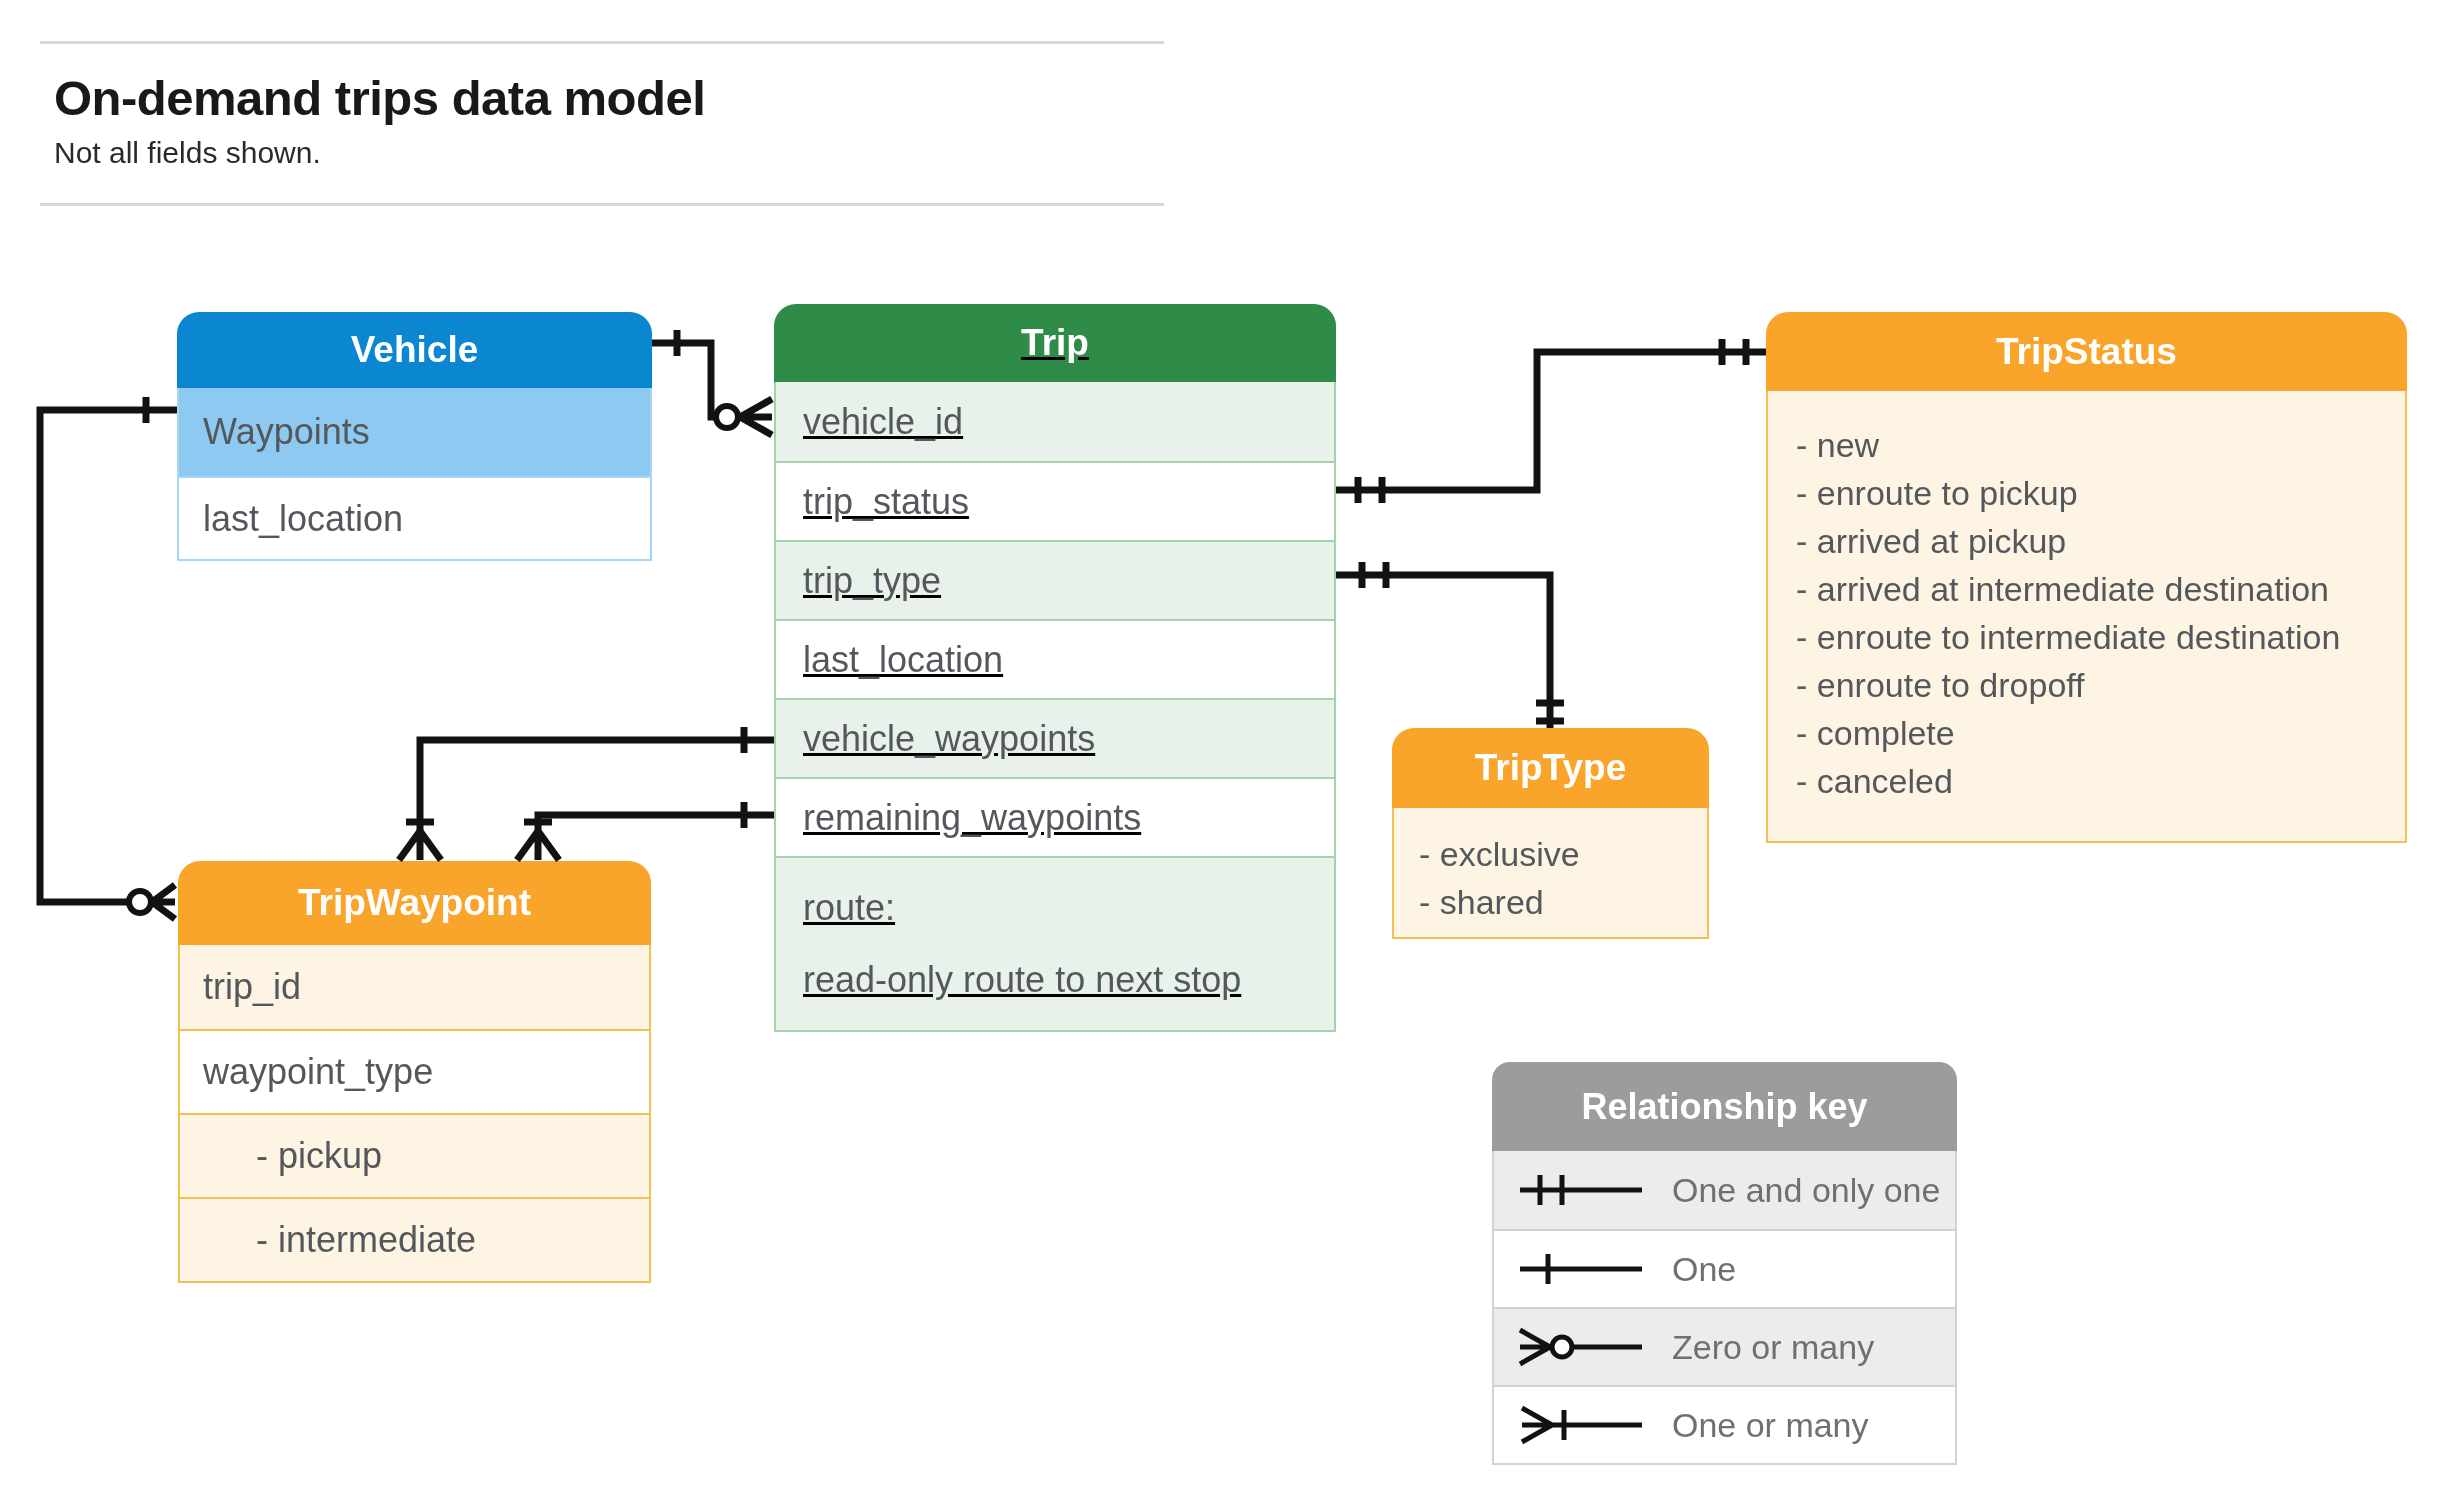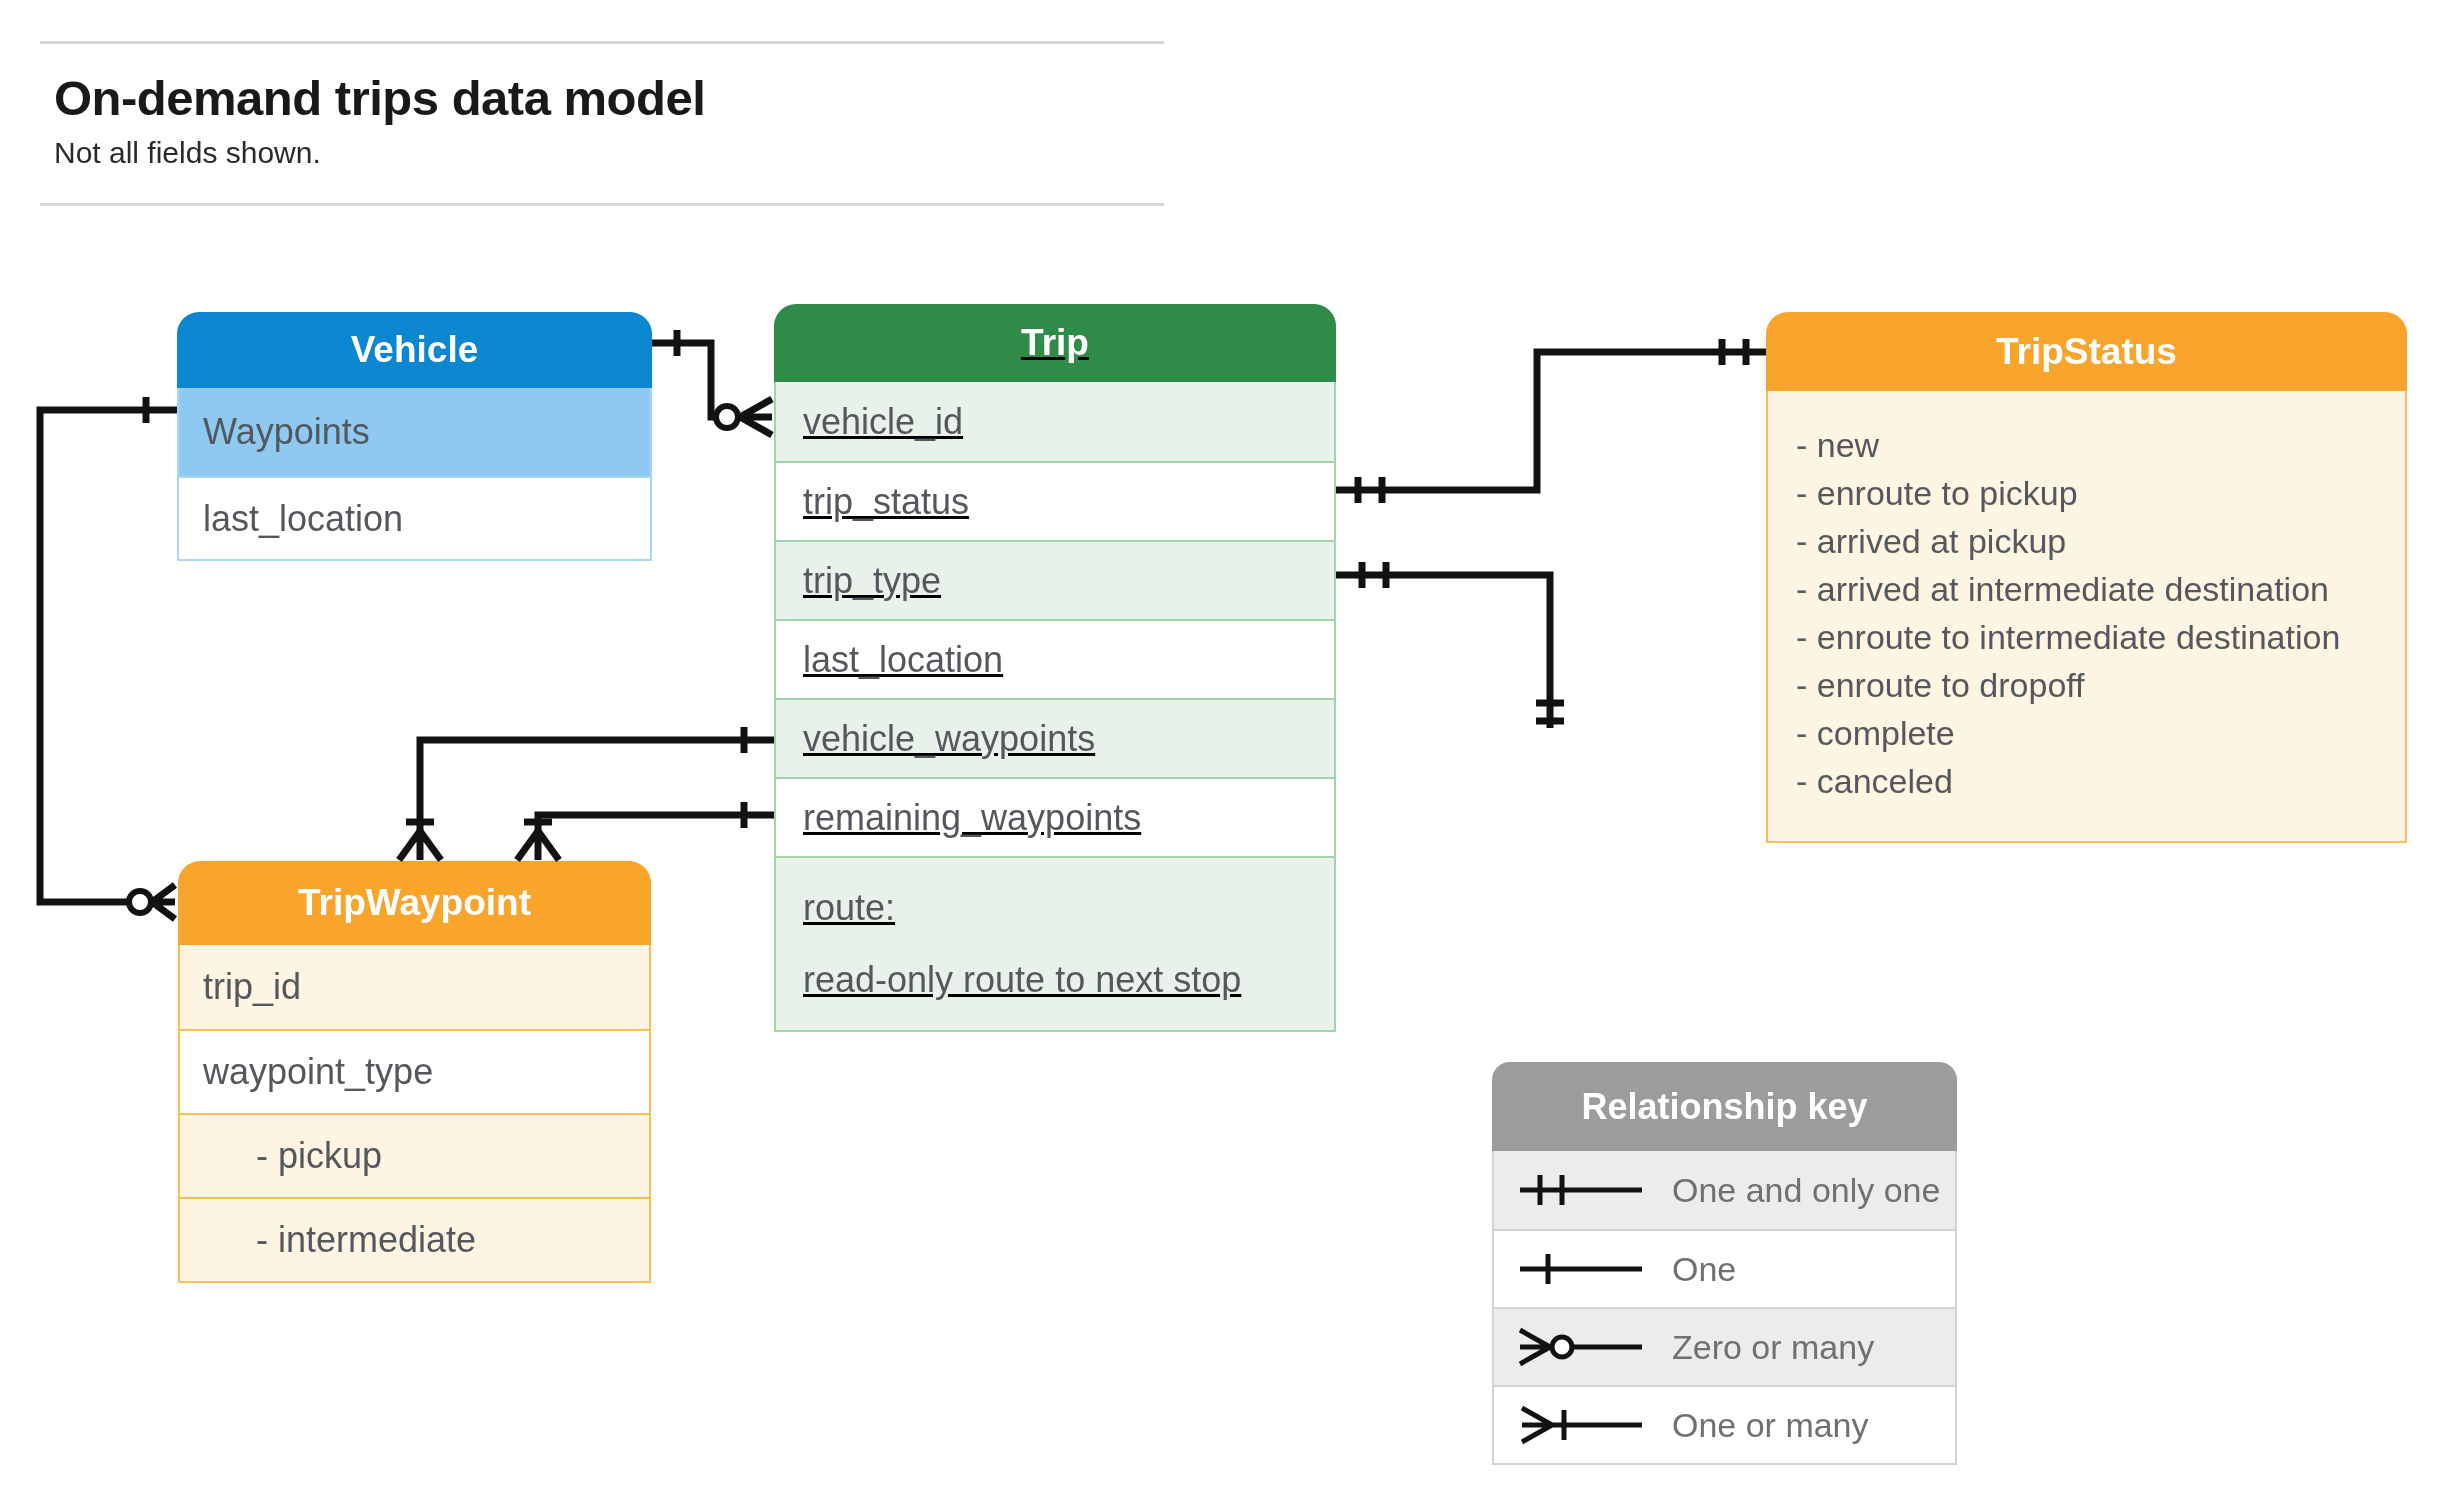--- a/index.html
+++ b/index.html
@@ -103,20 +103,27 @@
       <div class="list-item">- enroute to pickup</div>
       <div class="list-item">- arrived at pickup</div>
       <div class="list-item">- arrived at intermediate destination</div>
       <div class="list-item">- enroute to intermediate destination</div>
       <div class="list-item">- enroute to dropoff</div>
       <div class="list-item">- complete</div>
       <div class="list-item">- canceled</div>
     </div>
   </div>
 
+  <div class="entity orange triptype" style="left:1392px;top:728px;width:317px;">
+    <div class="ehead">TripType</div>
+    <div class="list-body" style="height:131px">
+      <div class="list-item">- exclusive</div>
+      <div class="list-item">- shared</div>
+    </div>
+  </div>
 
   <div class="entity orange tripwaypoint" style="left:178px;top:861px;width:473px;">
     <div class="ehead">TripWaypoint</div>
     <div class="ebody">
       <div class="row tint">trip_id</div>
       <div class="row">waypoint_type</div>
       <div class="row tint enum">- pickup</div>
       <div class="row tint enum">- intermediate</div>
     </div>
   </div>

